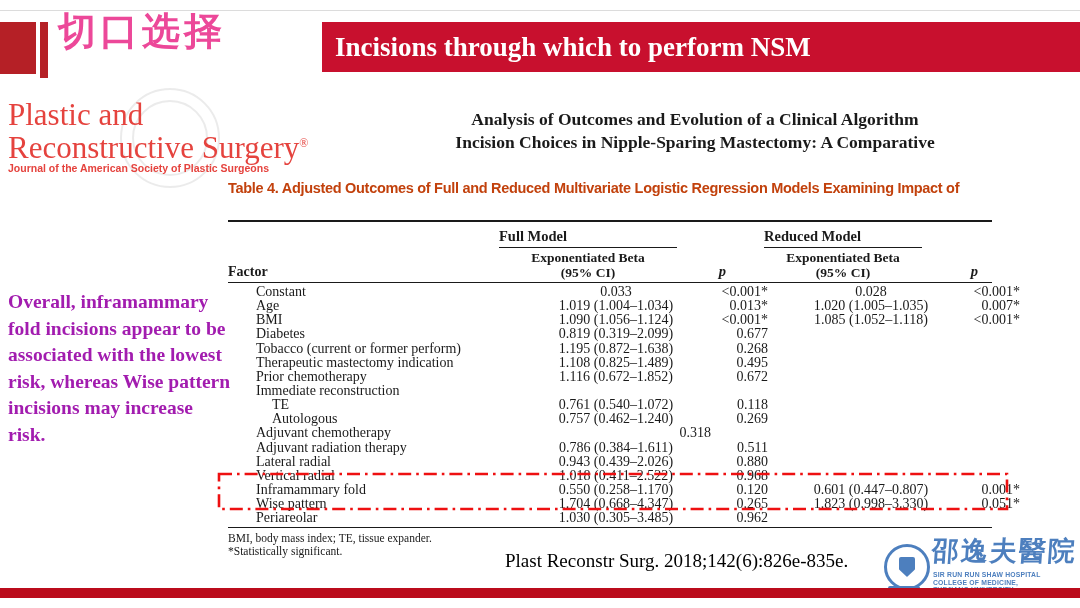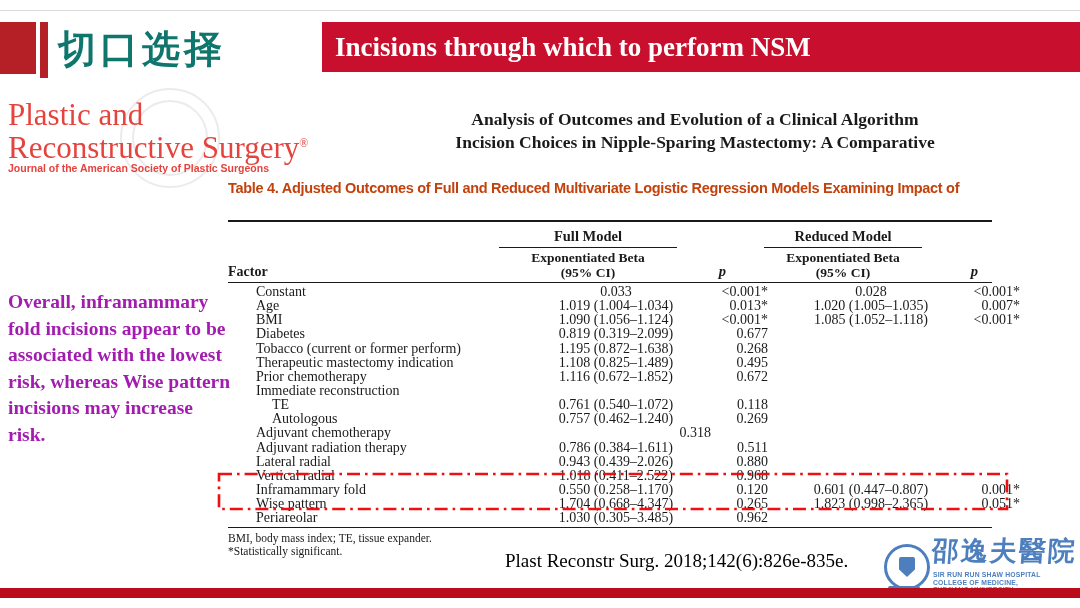--- a/index.html
+++ b/index.html
@@ -4,41 +4,41 @@
 <style>
   html,body{margin:0;padding:0;}
   body{width:1080px;height:608px;background:#fff;position:relative;overflow:hidden;
        font-family:"Liberation Serif","DejaVu Serif",serif;color:#1a1a1a;}
   .abs{position:absolute;}
   
   .slide-topline{top:10px;left:0;width:1080px;height:0;border-top:1px solid #dcdcdc;}
   
   .red-block{top:22px;left:0;width:36px;height:52px;background:#B52026;}
   .red-bar-thin{top:22px;left:40px;width:8px;height:56px;background:#B52026;}
-  .cn-title{top:24px;left:58px;font-size:38px;font-weight:600;letter-spacing:4px;color:#0f766e;}
+  .cn-title{top:6px;left:58px;font-size:38px;font-weight:600;letter-spacing:4px;color:#ec4899;}
   .banner{top:22px;left:322px;width:758px;height:50px;background:#C8102E;}
   .banner-text{color:#fff;font-weight:bold;font-size:27px;line-height:50px;padding-left:13px;
                font-family:"Liberation Serif","DejaVu Serif",serif;}
   
   .wm-circle{border:2px solid rgba(190,190,190,0.30);border-radius:50%;}
   .logo-line{color:#E5433E;font-size:31px;line-height:29px;font-family:"Liberation Serif","DejaVu Serif",serif;}
   .logo-reg{font-size:12px;vertical-align:super;}
   .logo-tag{color:#E5433E;font-size:10.5px;font-weight:bold;font-family:"Liberation Sans","DejaVu Sans",sans-serif;}
   
   .article-title{top:108px;left:395px;width:600px;text-align:center;font-weight:bold;
                  font-size:17.5px;line-height:22.5px;}
   
   .commentary{top:289px;left:8px;width:226px;font-weight:bold;font-size:19.5px;line-height:26.5px;color:#a21caf;}
   
   .tbl-caption{top:180px;left:228px;width:770px;font-family:"Liberation Sans","DejaVu Sans",sans-serif;
                font-weight:bold;font-size:14.5px;line-height:16px;letter-spacing:-0.3px;color:#c2410c;}
   .tbl{top:220px;left:228px;width:764px;border-top:2px solid #1a1a1a;}
   .tgrid{display:grid;grid-template-columns:265px 190px 57px 18px 170px 64px;}
   .spanner-row{height:26px;align-items:end;}
-  .spanner{font-weight:bold;font-size:14.5px;text-align:center;border-bottom:1.5px solid #1a1a1a;
+  .spanner{font-weight:bold;font-size:14.5px;text-align:left;border-bottom:1.5px solid #1a1a1a;
            margin:0 6px;padding:4px 0 2px 0;}
   .hdr-row{padding-top:3px;align-items:end;border-bottom:1.5px solid #1a1a1a;}
   .hdr-factor{font-weight:bold;font-size:14px;padding-bottom:2px;}
   .hdr-beta{font-weight:bold;font-size:13.5px;line-height:14.5px;text-align:center;padding-bottom:2px;}
   .hdr-p{font-weight:bold;font-style:italic;font-size:14.5px;text-align:right;padding:0 14px 2px 0;}
   .trow{display:grid;grid-template-columns:265px 190px 57px 18px 170px 64px;height:14.15px;
         font-size:14px;line-height:14.15px;margin-left:28px;}
   .c-factor{text-align:left;white-space:nowrap;}
   .c-factor.indent{padding-left:16px;}
   .c-beta{text-align:center;white-space:nowrap;}
@@ -230,21 +230,21 @@
         <div class="c-p">0.120</div>
         <div></div>
         <div class="c-beta">0.601 (0.447–0.807)</div>
         <div class="c-p">0.001*</div>
       </div>
       <div class="trow">
         <div class="c-factor">Wise pattern</div>
         <div class="c-beta">1.704 (0.668–4.347)</div>
         <div class="c-p">0.265</div>
         <div></div>
-        <div class="c-beta">1.823 (0.998–2.365)</div>
+        <div class="c-beta">1.823 (0.998–3.330)</div>
         <div class="c-p">0.051*</div>
       </div>
       <div class="trow">
         <div class="c-factor">Periareolar</div>
         <div class="c-beta">1.030 (0.305–3.485)</div>
         <div class="c-p">0.962</div>
         <div></div>
         <div class="c-beta"></div>
         <div class="c-p"></div>
       </div>

